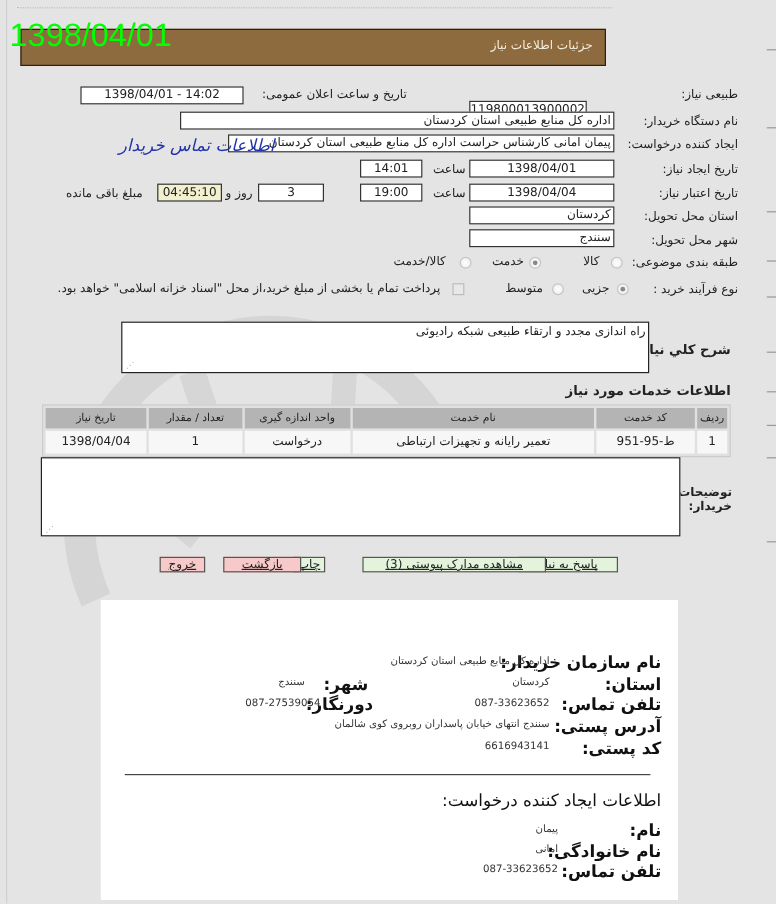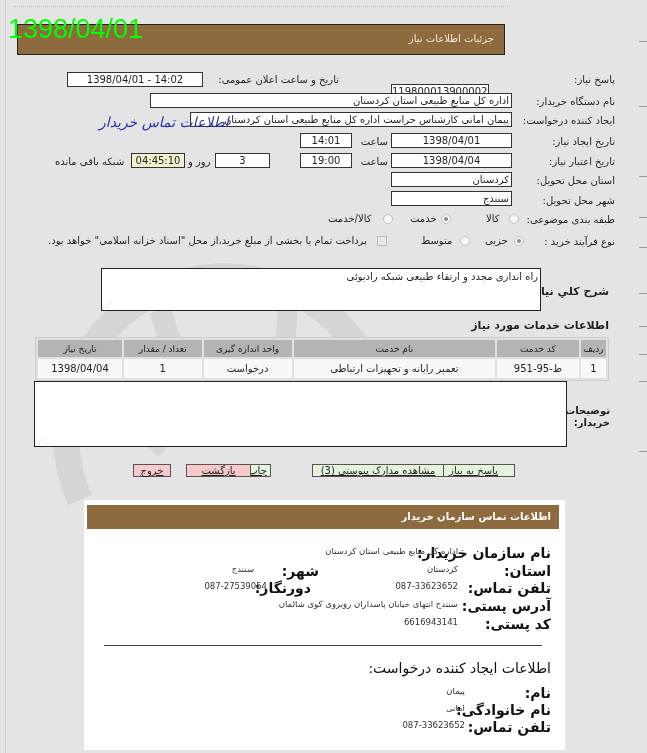--- a/index.html
+++ b/index.html
@@ -76,21 +76,21 @@
 <div class="abs tick" style="top:106px"></div>
 <div class="abs tick" style="top:176px"></div>
 <div class="abs tick" style="top:217px"></div>
 <div class="abs tick" style="top:247px"></div>
 <div class="abs tick" style="top:293px"></div>
 <div class="abs tick" style="top:326px"></div>
 <div class="abs tick" style="top:354px"></div>
 <div class="abs tick" style="top:381px"></div>
 <div class="abs tick" style="top:451px"></div>
 
-<span class="abs lbl" style="right:32px;top:74px">پاسخ نیاز:</span>
+<span class="abs lbl" style="right:32px;top:74px">طبیعی نیاز:</span>
 <div class="abs box" style="left:391px;top:84px;width:98px">1198000139000027</div>
 <span class="abs lbl" style="right:308px;top:74px">تاریخ و ساعت اعلان عمومی:</span>
 <div class="abs box" style="left:67px;top:72px;width:136px">1398/04/01 - 14:02</div>
 
 <span class="abs lbl" style="right:32px;top:96px">نام دستگاه خریدار:</span>
 <div class="abs box rtl" style="left:150px;top:93px;width:362px">اداره کل منابع طبیعی استان کردستان</div>
 
 <span class="abs lbl" style="right:32px;top:115px">ایجاد کننده درخواست:</span>
 <div class="abs box rtl" style="left:190px;top:112px;width:322px">پیمان امانی کارشناس حراست اداره کل منابع طبیعی استان کردستان</div>
 <a class="abs link" style="left:99px;top:114px">اطلاعات تماس خریدار</a>
@@ -100,21 +100,21 @@
 <span class="abs lbl" style="right:259px;top:136px">ساعت</span>
 <div class="abs box" style="left:300px;top:133px;width:52px">14:01</div>
 
 <span class="abs lbl" style="right:32px;top:156px">تاریخ اعتبار نیاز:</span>
 <div class="abs box" style="left:391px;top:153px;width:121px">1398/04/04</div>
 <span class="abs lbl" style="right:259px;top:156px">ساعت</span>
 <div class="abs box" style="left:300px;top:153px;width:52px">19:00</div>
 <div class="abs box" style="left:215px;top:153px;width:55px">3</div>
 <span class="abs lbl" style="left:188px;top:156px">روز و</span>
 <div class="abs box yellow" style="left:131px;top:153px;width:54px">04:45:10</div>
-<span class="abs lbl" style="left:55px;top:156px">شبکه باقی مانده</span>
+<span class="abs lbl" style="left:55px;top:156px">مبلغ باقی مانده</span>
 
 <span class="abs lbl" style="right:32px;top:175px">استان محل تحویل:</span>
 <div class="abs box rtl" style="left:391px;top:172px;width:121px">کردستان</div>
 
 <span class="abs lbl" style="right:32px;top:195px">شهر محل تحویل:</span>
 <div class="abs box rtl" style="left:391px;top:191px;width:121px">سنندج</div>
 
 <span class="abs lbl" style="right:32px;top:214px">طبقه بندی موضوعی:</span>
 <div class="abs radio" style="left:509px;top:214px"></div>
 <span class="abs lbl" style="left:486px;top:213px">کالا</span>
@@ -163,36 +163,33 @@
 
 <div class="abs" style="right:37px;top:405px;text-align:right;font-weight:bold;font-size:10px;direction:rtl;line-height:12px">
   <div>توضیحات</div>
   <div>خریدار:</div>
 </div>
 <div class="abs textarea" style="left:34px;top:381px;width:533px;height:66px">
   <span class="abs grip" style="left:3px;bottom:1px">⋰</span>
 </div>
 
 <div class="abs btn green" style="left:432px;top:464px;width:83px">پاسخ به نیاز</div>
-<div class="abs btn green" style="left:312px;top:464px;width:132px">مشاهده مدارک پیوستی (3)</div>
+<div class="abs btn green" style="left:302px;top:464px;width:153px">مشاهده مدارک پیوستی (3)</div>
 <div class="abs btn green" style="left:244px;top:464px;width:27px">چاپ</div>
 <div class="abs btn pink" style="left:186px;top:464px;width:65px">بازگشت</div>
 <div class="abs btn pink" style="left:133px;top:464px;width:38px">خروج</div>
 
 <div class="abs panel">
-  <div class="abs panel-head">
-    <span class="abs panel-title">اطلاعات تماس سازمان خریدار</span>
-  </div>
 
   <span class="abs plbl" style="right:14px;top:45px">نام سازمان خریدار:</span>
   <span class="abs pval" style="right:107px;top:46px">اداره کل منابع طبیعی استان کردستان</span>
 
   <span class="abs plbl" style="right:14px;top:63px">استان:</span>
   <span class="abs pval" style="right:107px;top:64px">کردستان</span>
-  <span class="abs plbl" style="right:246px;top:63px">شهر:</span>
+  <span class="abs plbl" style="right:258px;top:63px">شهر:</span>
   <span class="abs pval" style="right:311px;top:64px">سنندج</span>
 
   <span class="abs plbl" style="right:14px;top:80px">تلفن تماس:</span>
   <span class="abs pval" style="right:107px;top:81px">087-33623652</span>
   <span class="abs plbl" style="right:254px;top:80px">دورنگار:</span>
   <span class="abs pval" style="right:298px;top:81px">087-27539054</span>
 
   <span class="abs plbl" style="right:14px;top:98px">آدرس پستی:</span>
   <span class="abs pval" style="right:107px;top:99px">سنندج انتهای خیابان پاسداران روبروی کوی شالمان</span>
 

